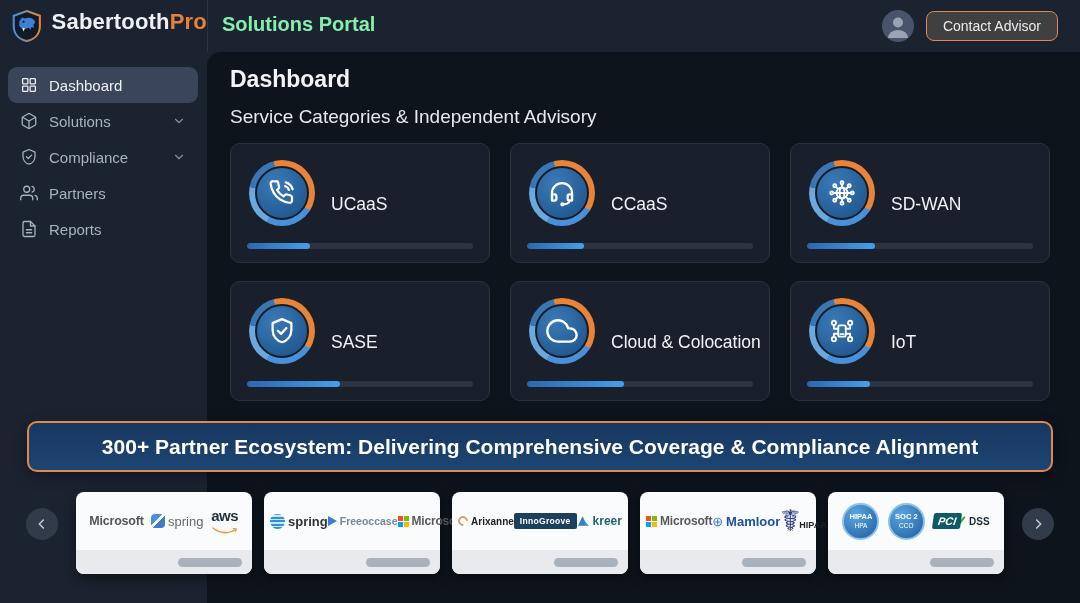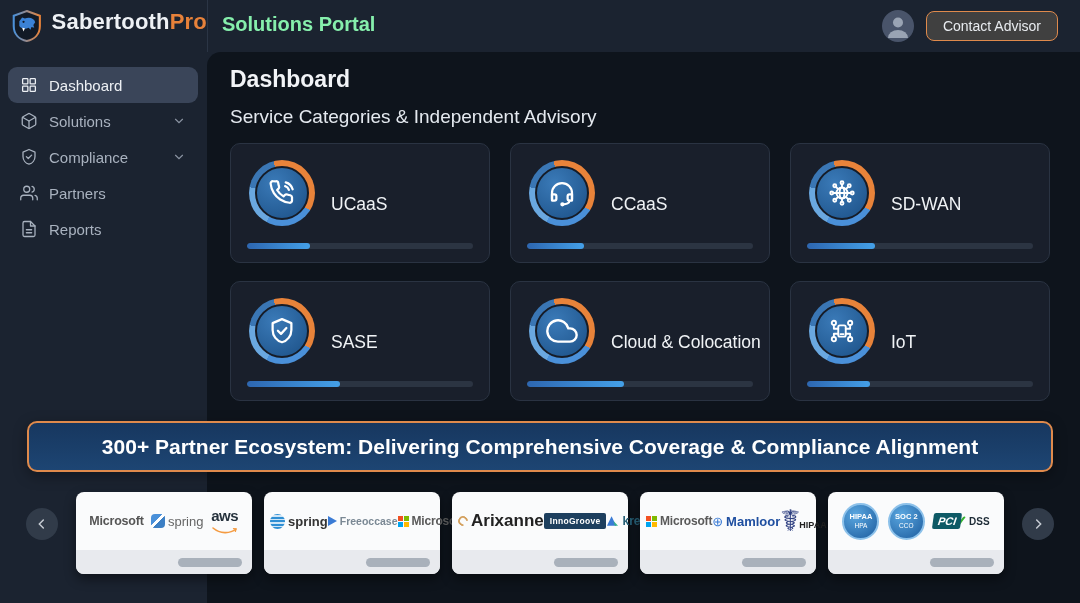--- a/index.html
+++ b/index.html
@@ -91,21 +91,21 @@
   .lg-globe { width:15px; height:15px; border-radius:50%;
     background:repeating-linear-gradient(0deg,#2f8fd4 0 2px,#cfe6f7 2px 3.5px); }
   .lg-astner { font-size:13px; font-weight:bold; color:#333; }
   .lg-play { width:0; height:0; border-top:5px solid transparent; border-bottom:5px solid transparent; border-left:9px solid #3a7bd5; }
   .lg-small-gray { font-size:10.5px; font-weight:600; color:#7a8894; }
   .ms-squares { display:grid; grid-template-columns:5px 5px; grid-auto-rows:5px; gap:1px; }
   .ms-squares i:nth-child(1){background:#f25022} .ms-squares i:nth-child(2){background:#7fba00}
   .ms-squares i:nth-child(3){background:#00a4ef} .ms-squares i:nth-child(4){background:#ffb900}
   .lg-ms-txt { font-size:12px; font-weight:600; color:#5a5a5a; letter-spacing:-.2px; }
   .lg-cmoon { width:10px; height:10px; border-radius:50%; border:2.5px solid #d4a15f; border-right-color:transparent; transform:rotate(40deg); }
-  .lg-dark { font-size:17px; font-weight:bold; color:#222; }
+  .lg-dark { font-size:10px; font-weight:bold; color:#222; }
   .lg-badge-rect { background:#1d3f5e; color:#fff; font-size:8.5px; font-weight:600; padding:3px 6px; border-radius:2px; letter-spacing:.3px; }
   .lg-kreer-txt { font-size:12px; font-weight:bold; color:#265f76; }
   .lg-oplus { font-size:13px; color:#3a7bd5; line-height:1; }
   .lg-mamloor { font-size:13px; font-weight:bold; color:#1f4fa0; }
   .lg-cadu { font-size:30px; line-height:1; color:#2e3f80; }
   .lg-hipaa-txt { font-size:9px; font-weight:bold; color:#222; align-self:flex-end; margin-left:-4px; margin-bottom:6px; }
   .seal { width:37px; height:37px; border-radius:50%; border:2px solid #8cc1ea;
     background:radial-gradient(circle at 35% 30%, #5aa7e0, #1d5c9e);
     display:flex; flex-direction:column; align-items:center; justify-content:center; color:#fff; line-height:1.15; }
   .seal .l1 { font-size:7.5px; font-weight:bold; } .seal .l2 { font-size:6.5px; }

